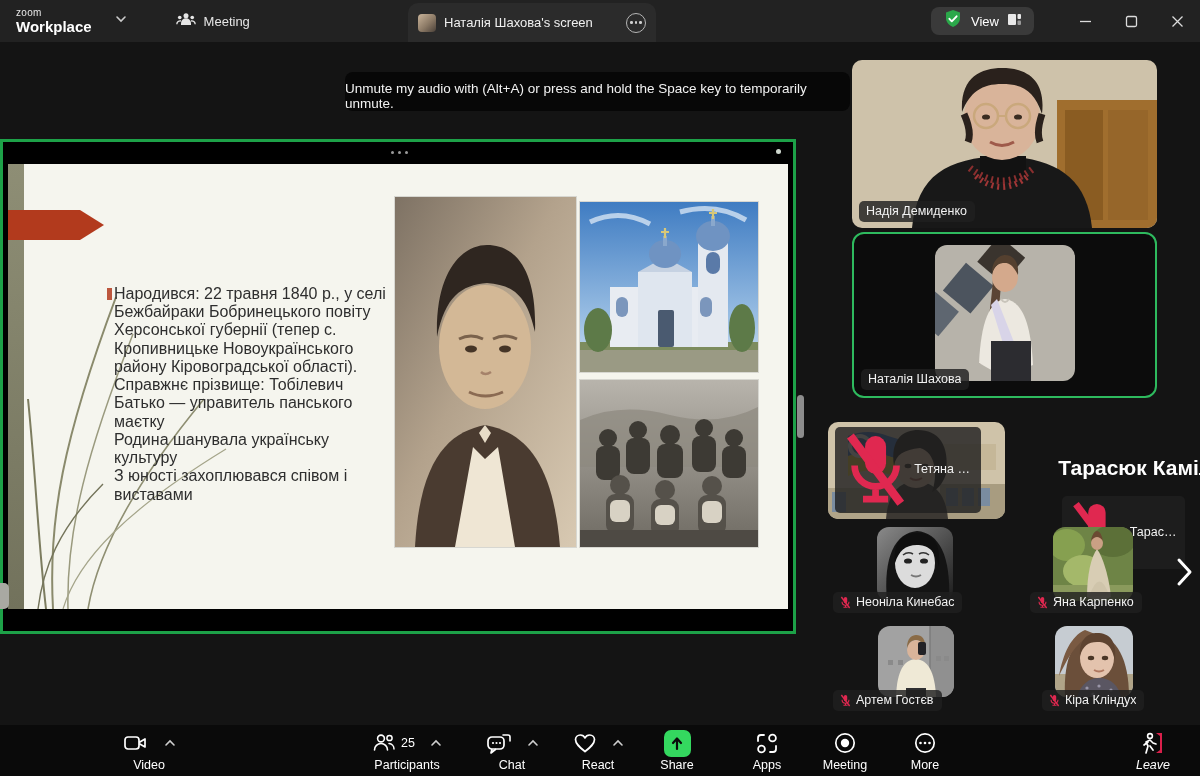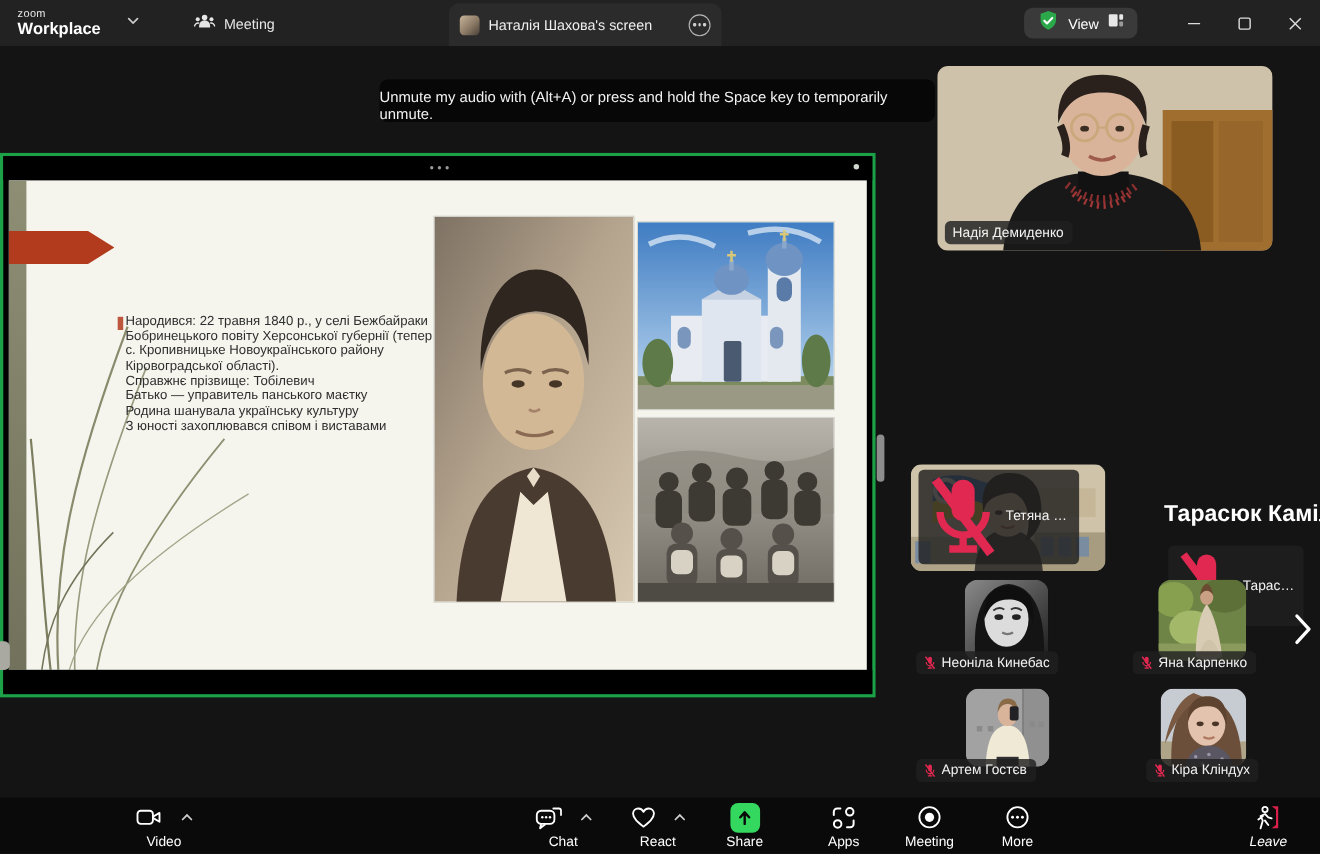--- a/index.html
+++ b/index.html
@@ -45,21 +45,21 @@
   .share-dots i { width:3px; height:3px; border-radius:50%; background:#9a9a9a; }
   .share-reddot { position:absolute; right:12px; top:7px; width:5px; height:5px; border-radius:50%; background:#cfd8cf; }
   .slide { position:absolute; left:5px; top:22px; width:780px; height:445px;
            background:#f5f5ee; overflow:hidden; }
   .share-bottom { position:absolute; left:0; bottom:0; width:100%; height:22px; background:#000; }
 
   .slide-strip { position:absolute; left:0; top:0; width:16px; height:100%;
                  background:linear-gradient(180deg,#8e8e75,#72725c); }
   .slide-arrow { position:absolute; left:0px; top:42px; width:96px; height:38px; }
   .slide-text { position:absolute; left:106px; top:121px; width:282px;
-                font-size:12px; line-height:1.14; color:#2e2e2e; white-space:pre-line; }
+                font-size:16px; line-height:1.14; color:#2e2e2e; white-space:pre-line; }
   .slide-bullet { position:absolute; left:99px; top:124px; width:5px; height:12px;
                   background:#b23a1d; opacity:.85; }
   .grass { position:absolute; left:0; bottom:0; width:300px; height:330px; }
 
   .ph { position:absolute; box-shadow:0 0 0 1px rgba(0,0,0,.12); }
   .ph svg { display:block; width:100%; height:100%; }
   .ph-portrait { left:387px; top:33px; width:181px; height:350px; }
   .ph-church   { left:572px; top:38px;  width:178px; height:170px; }
   .ph-group    { left:572px; top:216px; width:178px; height:167px; }
 
@@ -338,20 +338,42 @@
         <ellipse cx="166" cy="57" rx="4" ry="2.6" fill="#3a2d22"></ellipse>
         <path d="M138 82 q12 7 24 0" stroke="#9e5a4a" stroke-width="3" fill="none"></path>
         <path d="M118 108 q32 26 64 0" stroke="#8a2f2f" stroke-width="7" fill="none" stroke-dasharray="2 4"></path>
         <path d="M124 116 q26 22 52 0" stroke="#a03636" stroke-width="6" fill="none" stroke-dasharray="2 4"></path>
       </svg>
       <div class="name-pill pill-in-tile">
         <span>Надія Демиденко</span>
       </div>
     </div>
 
+    <div class="tile tile-2">
+      <div class="avatar">
+        <svg viewBox="0 0 140 136" preserveAspectRatio="none">
+          <rect width="140" height="136" fill="#b7b3aa"></rect>
+          <g transform="rotate(40 45 40)">
+            <rect x="28" y="-10" width="34" height="34" fill="#3a342e"></rect>
+            <rect x="20" y="32" width="36" height="36" fill="#4c545e"></rect>
+            <rect x="14" y="74" width="32" height="32" fill="#5e6670"></rect>
+          </g>
+          <path d="M58 34 C 56 60 52 92 44 118 L 54 122 C 62 96 64 62 66 40 Z" fill="#5a4434"></path>
+          <ellipse cx="70" cy="32" rx="13" ry="15" fill="#d4a98c"></ellipse>
+          <path d="M57 28 C 57 14 66 10 70 10 C 78 10 84 16 83 30 C 78 20 74 18 70 18 C 64 18 60 20 57 28 Z" fill="#54402f"></path>
+          <path d="M44 118 C 46 78 54 56 70 54 C 88 56 96 80 98 120 L 82 126 L 58 126 Z" fill="#ece8e0"></path>
+          <path d="M62 54 L 88 120 L 76 124 L 56 60 Z" fill="#d8d4e8"></path>
+          <path d="M56 96 h40 v40 h-40 z" fill="#2c2c30"></path>
+          <path d="M66 54 q4 6 8 0" stroke="#c8c4ba" stroke-width="2" fill="none"></path>
+        </svg>
+      </div>
+      <div class="name-pill pill-in-tile">
+        <span>Наталія Шахова</span>
+      </div>
+    </div>
 
     <div class="tile tile-3">
       <svg viewBox="0 0 177 97" preserveAspectRatio="none">
         <rect width="177" height="97" fill="#cfc3a9"></rect>
         <path d="M20 14 q20 -8 40 0 q20 8 38 -2 l0 22 q-18 8 -38 0 q-20 -8 -40 2 Z" fill="#3f6fb5"></path>
         <path d="M20 34 q20 -8 40 0 q20 8 38 -2 l0 20 q-18 8 -38 0 q-20 -8 -40 2 Z" fill="#e6c83c"></path>
         <circle cx="32" cy="24" r="12" fill="#e8e4da"></circle>
         <circle cx="32" cy="24" r="8" fill="#4a6ca8"></circle>
         <rect x="108" y="22" width="60" height="26" fill="#c2b494" opacity=".8"></rect>
         <rect x="0" y="66" width="60" height="31" fill="#b0a488"></rect>
@@ -514,20 +536,37 @@
         </svg>
         <span class="tb-chev">
           <svg width="12" height="8" viewBox="0 0 12 8">
               <path d="M2 6l4-4 4 4" stroke="#cfcfcf" stroke-width="1.6" fill="none" stroke-linecap="round"></path>
             </svg>
         </span>
       </div>
       <div class="tb-label">Video</div>
     </div>
 
+    <div class="tb-item" style="left:352px; width:110px;">
+      <div class="tb-iconrow">
+        <svg width="24" height="22" viewBox="0 0 24 22">
+          <circle cx="9" cy="6.5" r="3.4" stroke="#ffffff" stroke-width="1.6" fill="none"></circle>
+          <path d="M2.5 18a6.5 6.5 0 0 1 13 0" stroke="#ffffff" stroke-width="1.6" fill="none" stroke-linecap="round"></path>
+          <circle cx="17.5" cy="6" r="2.6" stroke="#ffffff" stroke-width="1.5" fill="none"></circle>
+          <path d="M17 11.5a5.5 5.5 0 0 1 5 5.5" stroke="#ffffff" stroke-width="1.5" fill="none" stroke-linecap="round"></path>
+        </svg>
+        <span class="tb-count">25</span>
+        <span class="tb-chev">
+          <svg width="12" height="8" viewBox="0 0 12 8">
+              <path d="M2 6l4-4 4 4" stroke="#cfcfcf" stroke-width="1.6" fill="none" stroke-linecap="round"></path>
+            </svg>
+        </span>
+      </div>
+      <div class="tb-label">Participants</div>
+    </div>
 
     <div class="tb-item" style="left:472px; width:80px;">
       <div class="tb-iconrow">
         <svg width="26" height="23" viewBox="0 0 26 23">
           <path d="M17 3h5a2 2 0 0 1 2 2v4" stroke="#ffffff" stroke-width="1.6" fill="none" stroke-linecap="round"></path>
           <rect x="2" y="5" width="16" height="12" rx="4" stroke="#ffffff" stroke-width="1.7" fill="none"></rect>
           <path d="M6 17l-1 4 5-4" stroke="#ffffff" stroke-width="1.7" fill="none" stroke-linejoin="round"></path>
           <g fill="#ffffff">
               <circle cx="7" cy="11" r="1.1"></circle>
               <circle cx="10.5" cy="11" r="1.1"></circle>

